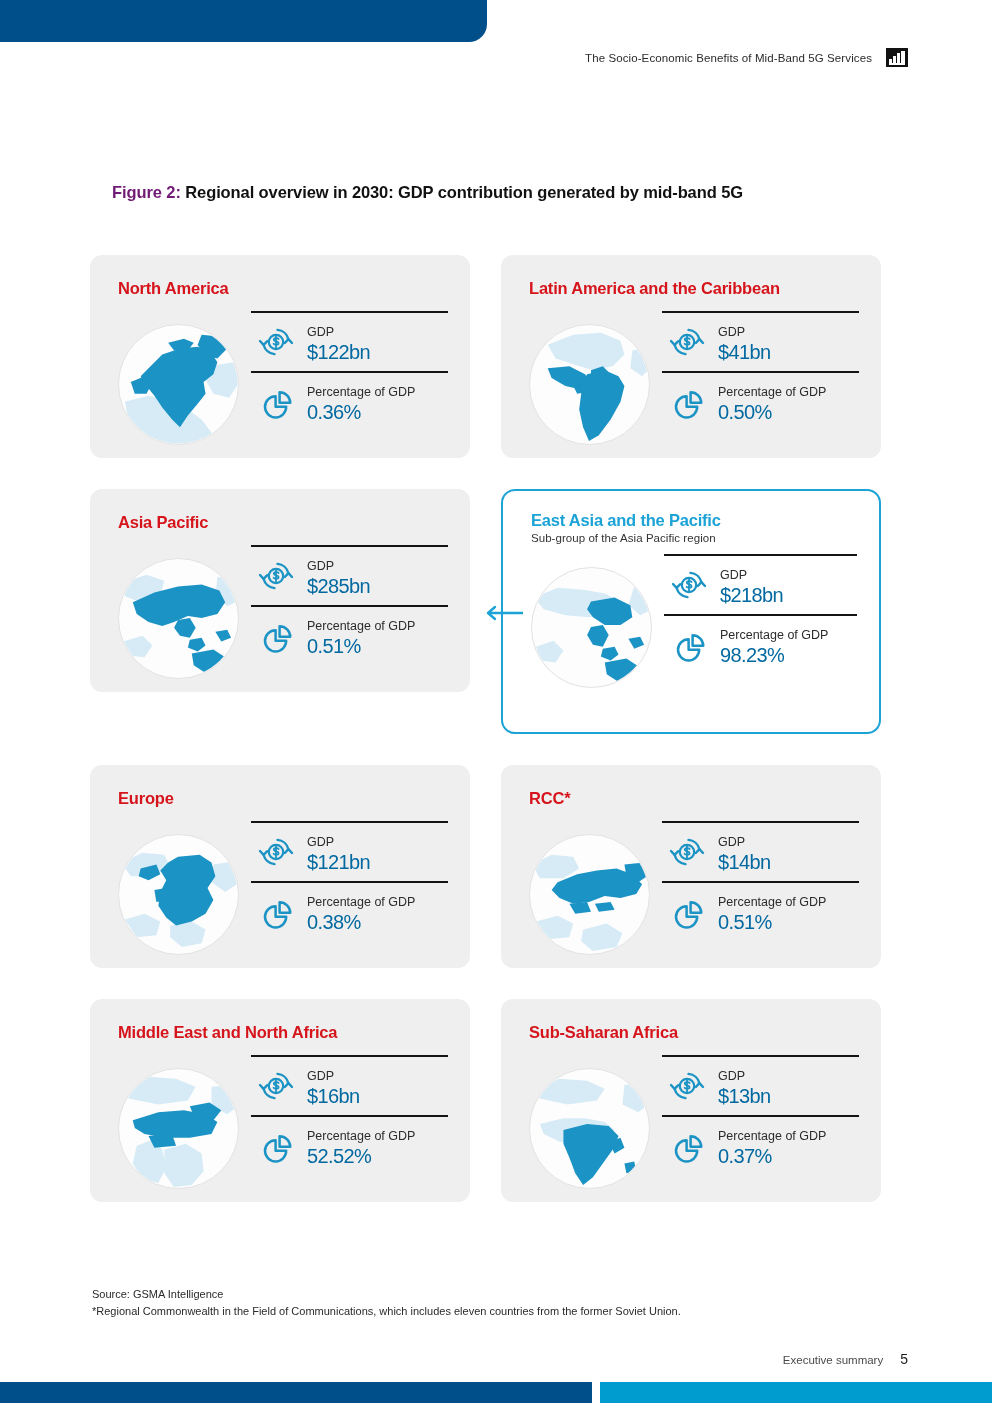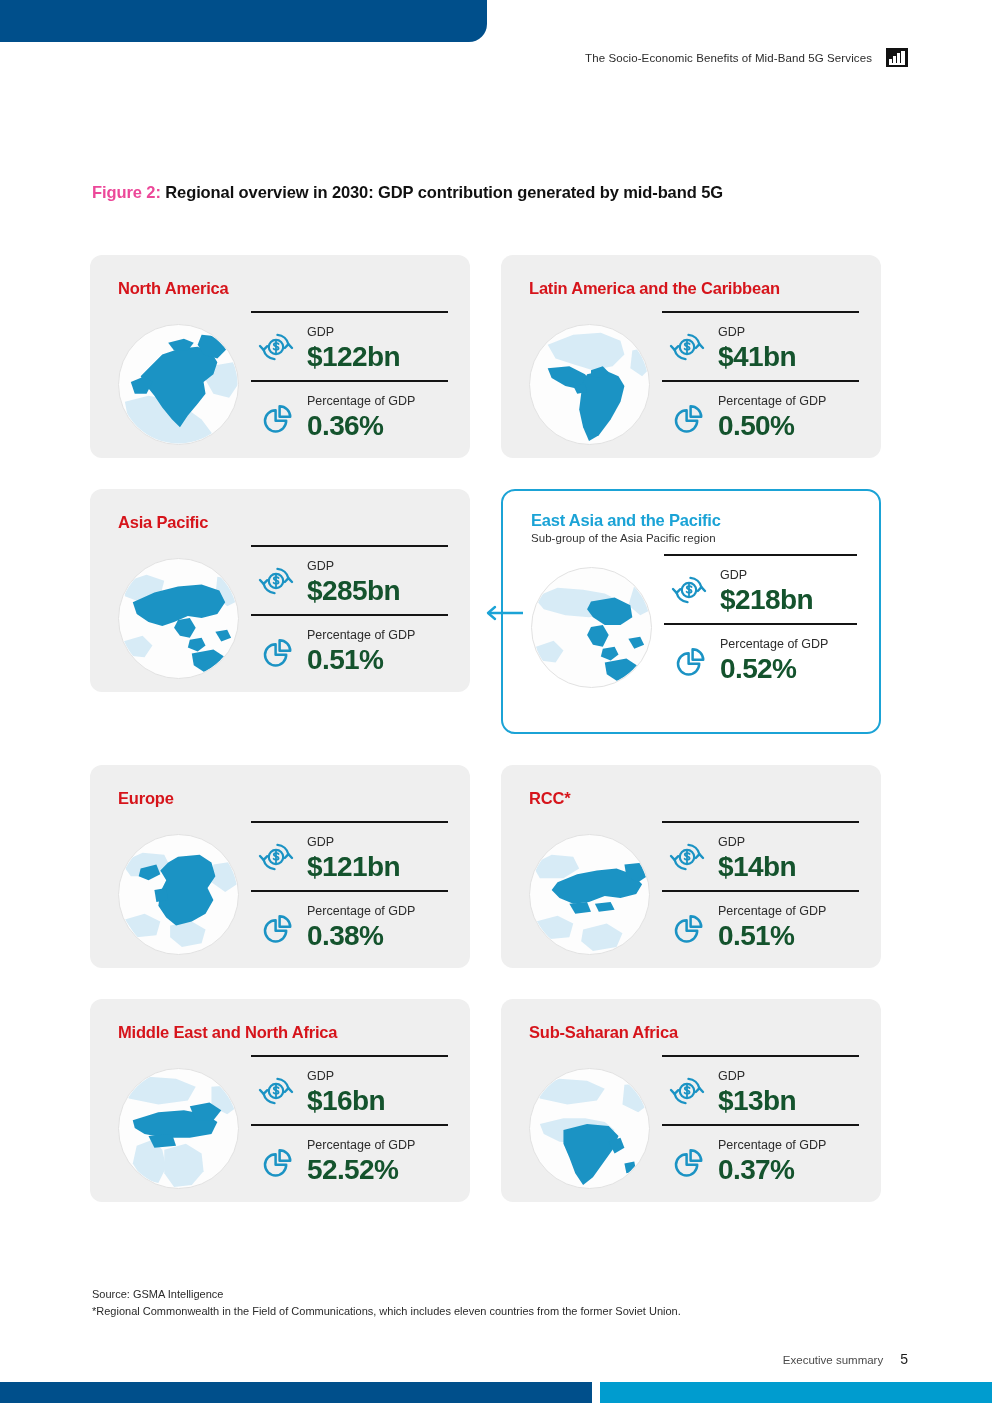--- a/index.html
+++ b/index.html
@@ -37,21 +37,21 @@
   .runhead-logo i:nth-child(3){ left:11px; top:5px;  width:3px; height:10px;}
   .runhead-logo i:nth-child(4){ left:15px; top:3px;  width:4px; height:12px;}
   .runhead-logo i:nth-child(5){ left:3px;  top:15px; width:16px;height:1.5px;}
 
   
   .fig-title{
     position:absolute; left:92px; top:183px;
     font-size:16.5px; font-weight:bold; letter-spacing:-.1px;
     white-space:nowrap;
   }
-  .fig-title .fignum{ color:#ec4899; }
+  .fig-title .fignum{ color:#701a75;margin-left:20px; }
   .fig-title .figtxt{ color:#111; }
 
   
   .grid{
     position:absolute; left:90px; top:255px;
     width:800px;
     display:grid;
     grid-template-columns:380px 380px;
     column-gap:40px;
     row-gap:51px;
@@ -103,21 +103,21 @@
   .stats{ flex:1 1 auto; margin-left:12px; }
   .rule{ height:1.6px; background:#141414; width:100%; }
   .stat{
     display:flex; align-items:center; gap:12px;
     padding:9px 0 8px 6px;
   }
   .stat .icon{ flex:0 0 38px; width:38px; height:38px; }
   .stat .icon svg{ width:38px; height:38px; display:block; }
   .stat-label{ font-size:12.5px; color:#2c2c2c; line-height:1.15; }
   .stat-value{
-    font-size:28px; font-weight:bold; color:#14532d;
+    font-size:20px; font-weight:normal; color:#0369a1;
     letter-spacing:-.6px; line-height:1.12; margin-top:1px;
   }
 
   
   .connector{
     position:absolute; left:481px; top:605px;
     width:44px; height:16px;
   }
 
   
@@ -385,21 +385,21 @@
         <div class="rule"></div>
         <div class="stat">
           <span class="icon">
               <svg viewBox="0 0 38 38">
     <path d="M18.6,13.2 a10.6,10.6 0 1 0 10.6,10.6 L18.6,23.8 Z" fill="none" stroke="#1B93C4" stroke-width="2.5" stroke-linejoin="round"></path>
     <path d="M22.6,9.2 a10.6,10.6 0 0 1 10.6,10.6 L22.6,19.8 Z" fill="none" stroke="#1B93C4" stroke-width="2.5" stroke-linejoin="round"></path>
   </svg>
             </span>
           <span>
             <span class="stat-label">Percentage of GDP</span>
-            <span class="stat-value" style="display:block">0.52%</span>
+            <span class="stat-value" style="display:block">98.23%</span>
           </span>
         </div>
       </div>
     </div>
     </div>
     <div class="card">
     <div class="card-title">Europe</div>
 
     <div class="card-body">
       <div class="globe">

